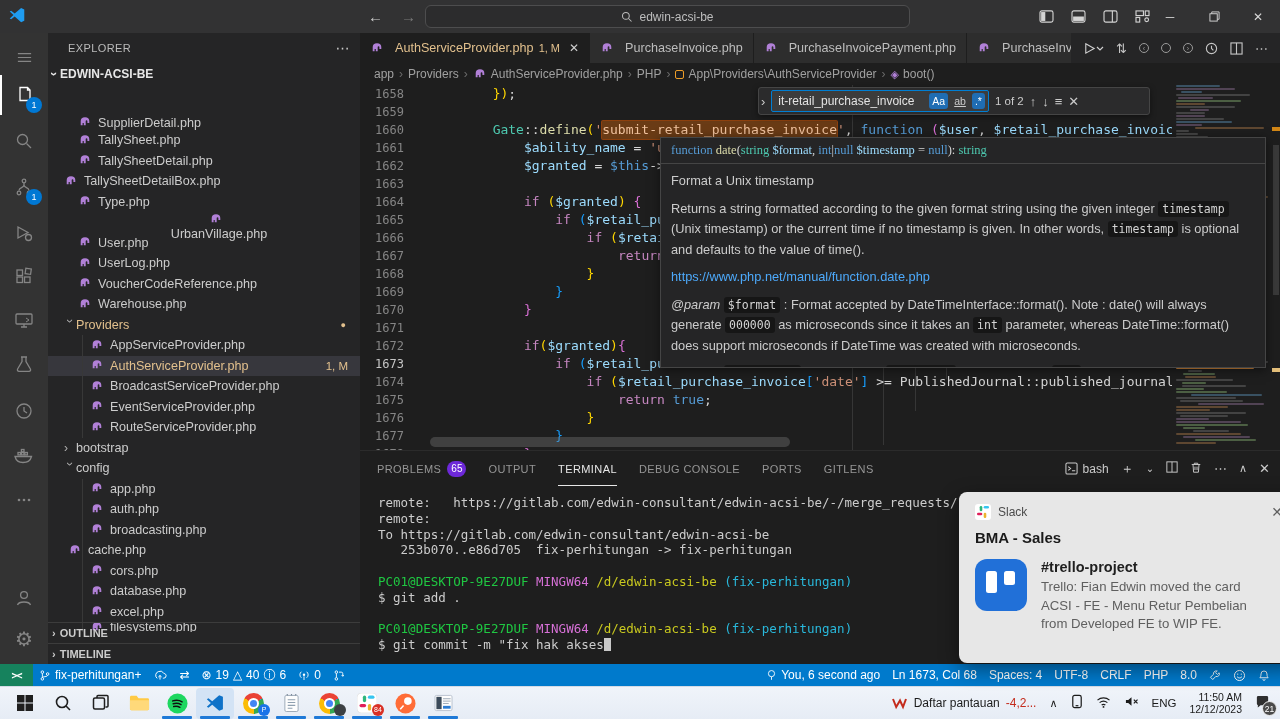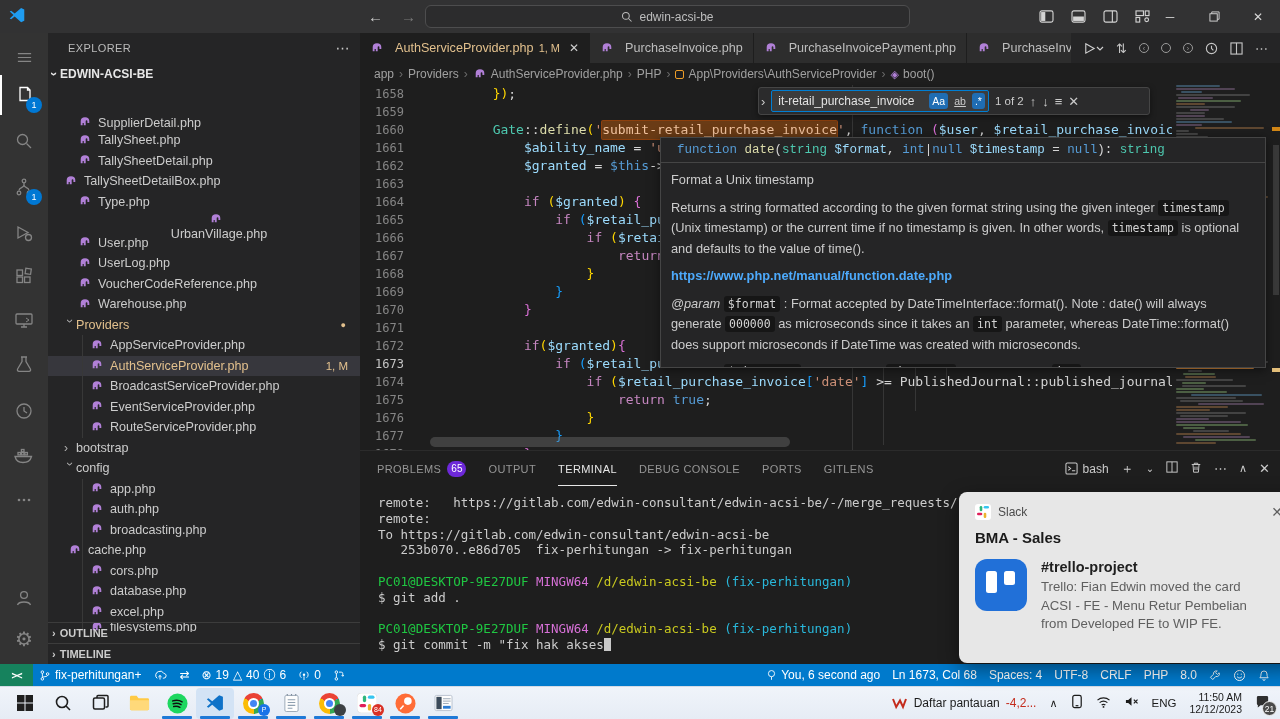--- a/index.html
+++ b/index.html
@@ -103,27 +103,27 @@
   #find-input { background:transparent; border:none; outline:none; color:#e3e3e3; font-size:12px; width:148px;
                 font-family:"Liberation Sans", sans-serif; }
   .fopt { font-size:10.5px; color:#cccccc; padding:2px 3px; border-radius:3px; }
   .fopt.on { background:#1f6db3; color:#fff; }
   #find .count { font-size:11.5px; color:#cccccc; white-space:nowrap; }
   #find .fbtn { color:#cccccc; font-size:13px; }
 
   
   #hover { position:absolute; left:660px; top:137px; width:606px; height:231px; background:#252526;
            border:1px solid #454545; box-shadow:0 2px 10px rgba(0,0,0,.5); z-index:40; overflow:hidden; }
-  #hover-sig { padding:5px 16px; border-bottom:1px solid #454545; font-family:Liberation Mono, monospace;
+  #hover-sig { padding:5px 10px; border-bottom:1px solid #454545; font-family:Liberation Serif, serif;
                font-size:12.5px; white-space:pre; }
   #hover-body { padding:7px 10px 0 10px; color:#cccccc; font-size:12.8px; line-height:19.5px; }
   #hover-body .para { margin-bottom:8px; }
   .chip { font-family:"DejaVu Sans Mono", monospace; font-size:11.5px; background:#161616; color:#d4d4d4;
           padding:1px 4px; border-radius:3px; }
-  .hlink { color:#4daafc;font-weight:bold; }
+  .hlink { color:#4daafc; }
   .hem { font-style:italic; }
 
   
   #panel { position:absolute; left:360px; top:450px; right:0; height:214px; background:#1e1e1e; border-top:1px solid #2b2b2b; }
   #panel-tabs { height:35px; display:flex; align-items:center; gap:22px; padding-left:17px; font-size:11px;
                 letter-spacing:.4px; color:#969696; }
   .ptab { display:flex; align-items:center; gap:6px; height:35px; }
   .ptab.active { color:#e7e7e7; box-shadow:inset 0 -1px 0 #e7e7e7; }
   .pbadge { background:#6d28d9; color:#fff; border-radius:9px; min-width:18px; height:16px; font-size:10px;
             display:flex; align-items:center; justify-content:center; padding:0 4px; letter-spacing:0; }

